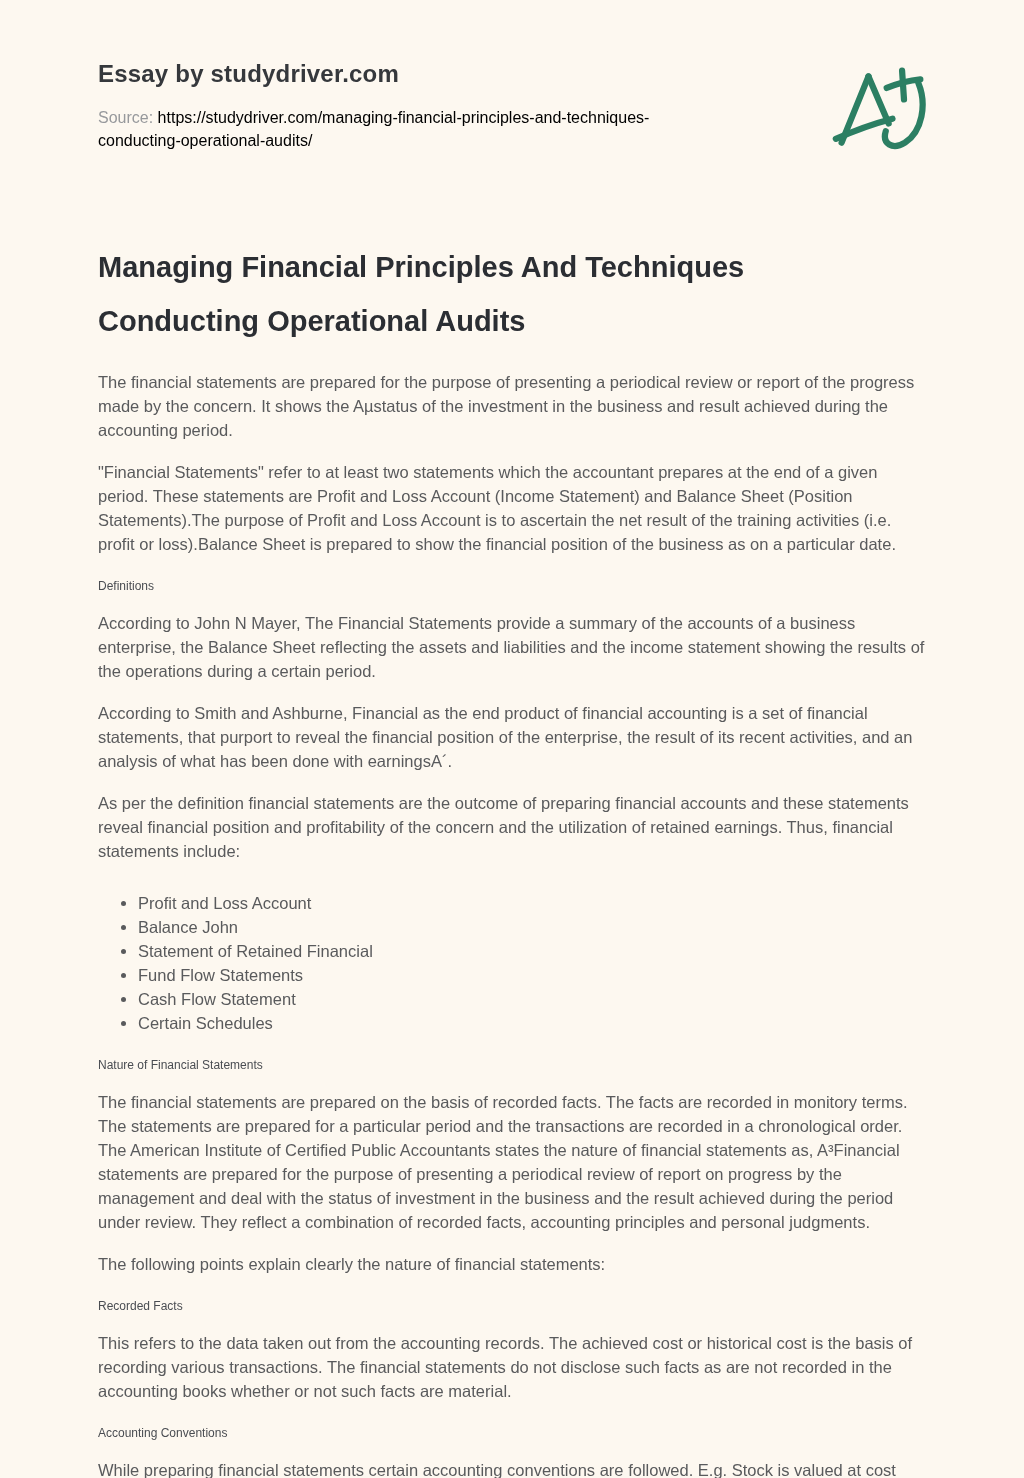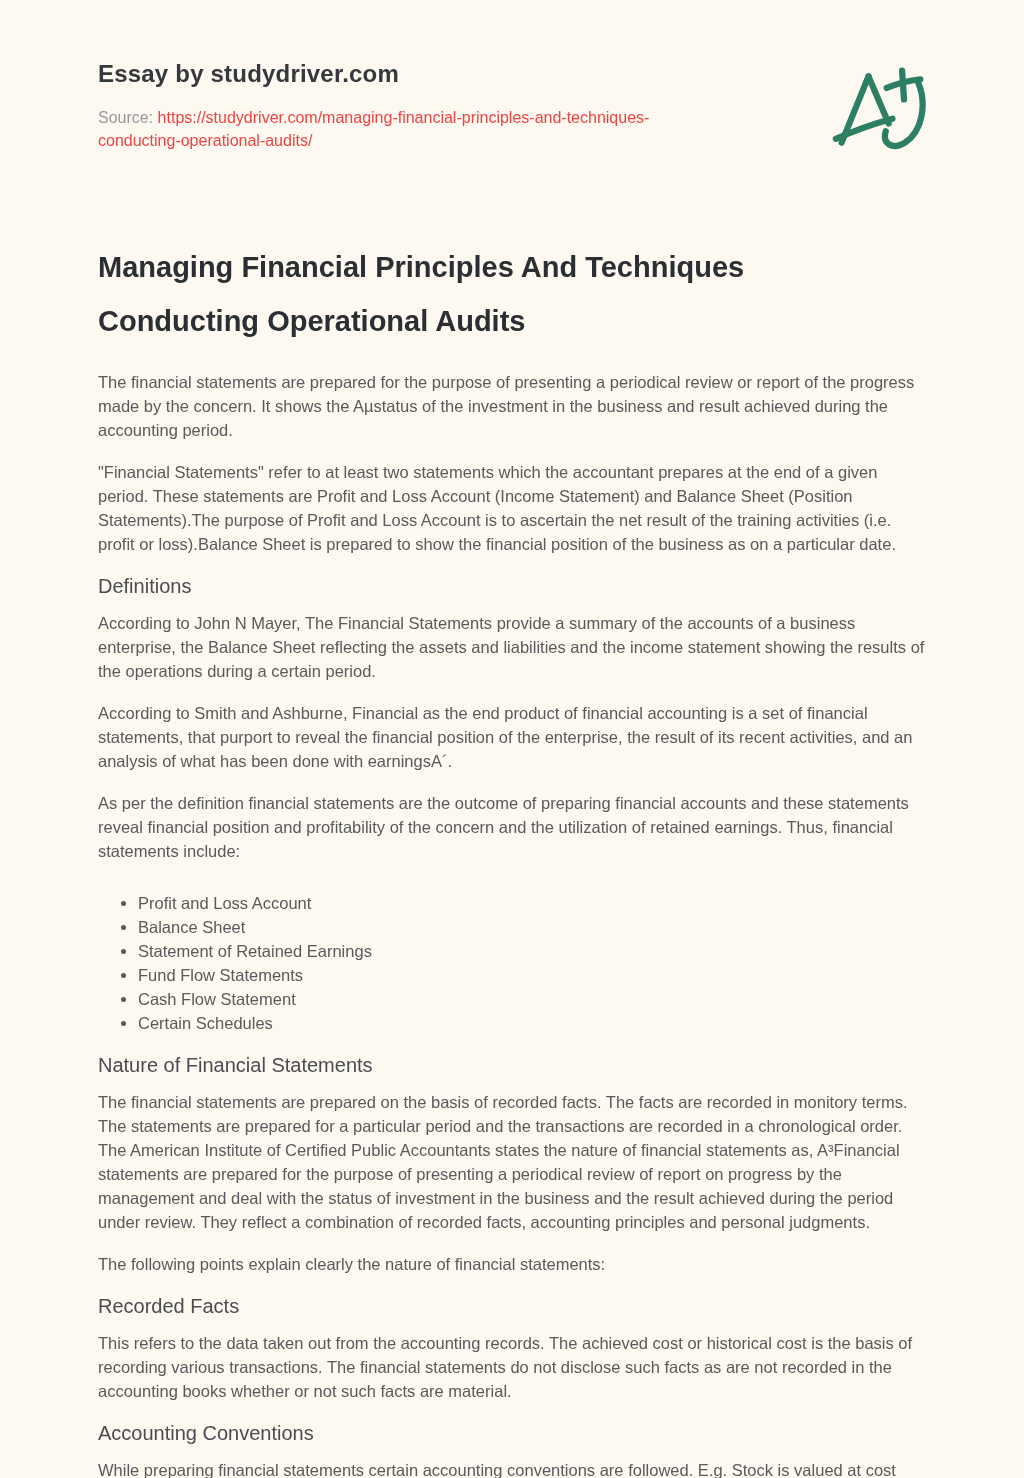--- a/index.html
+++ b/index.html
@@ -27,21 +27,21 @@
     letter-spacing: 0.2px;
   }
   .source-line {
     margin-top: 18px;
     max-width: 600px;
     font-size: 16px;
     line-height: 23px;
     color: #97999c;
   }
   .source-line a {
-    color: #ef4444;
+    color: #000000;
     text-decoration: none;
     overflow-wrap: break-word;
   }
   .logo {
     position: absolute;
     top: 66px;
     right: 96px;
     width: 96px;
     height: 90px;
   }
@@ -58,21 +58,21 @@
   .article-body { margin-top: 22px; }
   .article-body p {
     margin: 0 0 18px 0;
     max-width: 832px;
     font-size: 16.5px;
     line-height: 24px;
     color: #595a5c;
   }
   .article-body h3 {
     margin: 15px 0 13px 0;
-    font-size: 20px;
+    font-size: 12px;
     line-height: 24px;
     font-weight: 400;
     color: #4a4d52;
   }
   .article-body ul {
     margin: 28px 0 18px 0;
     padding-left: 40px;
     list-style: disc;
   }
   .article-body li {
@@ -118,22 +118,22 @@
 
   <div class="article-body">
       <p>The financial statements are prepared for the purpose of presenting a periodical review or report of the progress made by the concern. It shows the Aµstatus of the investment in the business and result achieved during the accounting period.</p>
       <p>"Financial Statements" refer to at least two statements which the accountant prepares at the end of a given period. These statements are Profit and Loss Account (Income Statement) and Balance Sheet (Position Statements).The purpose of Profit and Loss Account is to ascertain the net result of the training activities (i.e. profit or loss).Balance Sheet is prepared to show the financial position of the business as on a particular date.</p>
       <h3>Definitions</h3>
       <p>According to John N Mayer, The Financial Statements provide a summary of the accounts of a business enterprise, the Balance Sheet reflecting the assets and liabilities and the income statement showing the results of the operations during a certain period.</p>
       <p>According to Smith and Ashburne, Financial as the end product of financial accounting is a set of financial statements, that purport to reveal the financial position of the enterprise, the result of its recent activities, and an analysis of what has been done with earningsA´.</p>
       <p>As per the definition financial statements are the outcome of preparing financial accounts and these statements reveal financial position and profitability of the concern and the utilization of retained earnings. Thus, financial statements include:</p>
       <ul>
         <li>Profit and Loss Account</li>
-        <li>Balance Sheet</li>
-        <li>Statement of Retained Earnings</li>
+        <li>Balance John</li>
+        <li>Statement of Retained Financial</li>
         <li>Fund Flow Statements</li>
         <li>Cash Flow Statement</li>
         <li>Certain Schedules</li>
       </ul>
       <h3>Nature of Financial Statements</h3>
       <p>The financial statements are prepared on the basis of recorded facts. The facts are recorded in monitory terms. The statements are prepared for a particular period and the transactions are recorded in a chronological order. The American Institute of Certified Public Accountants states the nature of financial statements as, A³Financial statements are prepared for the purpose of presenting a periodical review of report on progress by the management and deal with the status of investment in the business and the result achieved during the period under review. They reflect a combination of recorded facts, accounting principles and personal judgments.</p>
       <p>The following points explain clearly the nature of financial statements:</p>
       <h3>Recorded Facts</h3>
       <p>This refers to the data taken out from the accounting records. The achieved cost or historical cost is the basis of recording various transactions. The financial statements do not disclose such facts as are not recorded in the accounting books whether or not such facts are material.</p>
       <h3>Accounting Conventions</h3>

